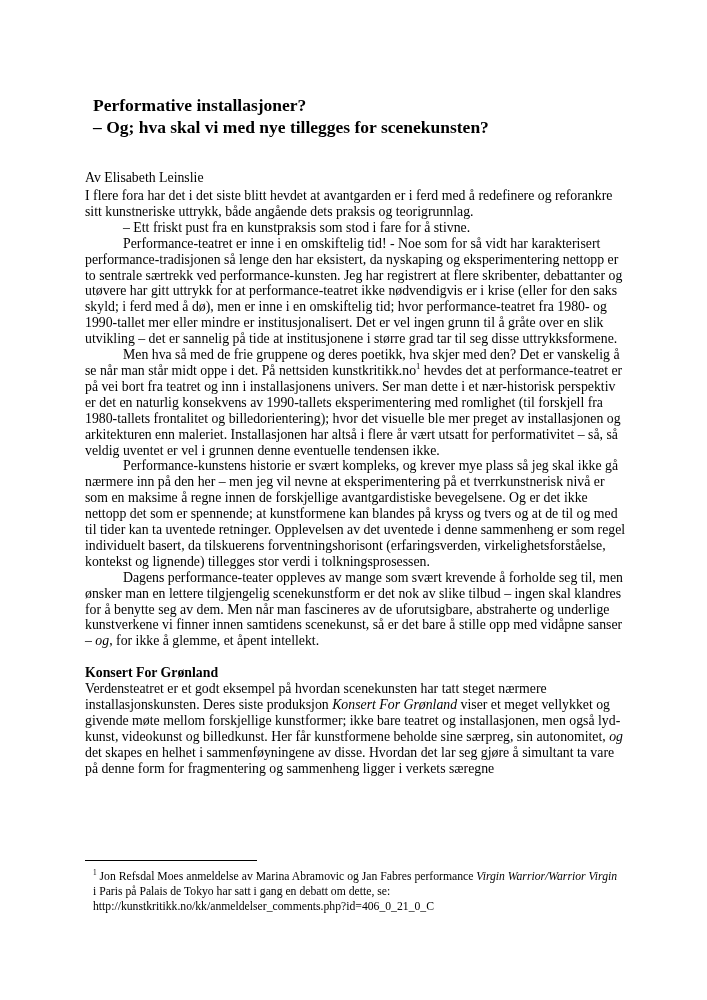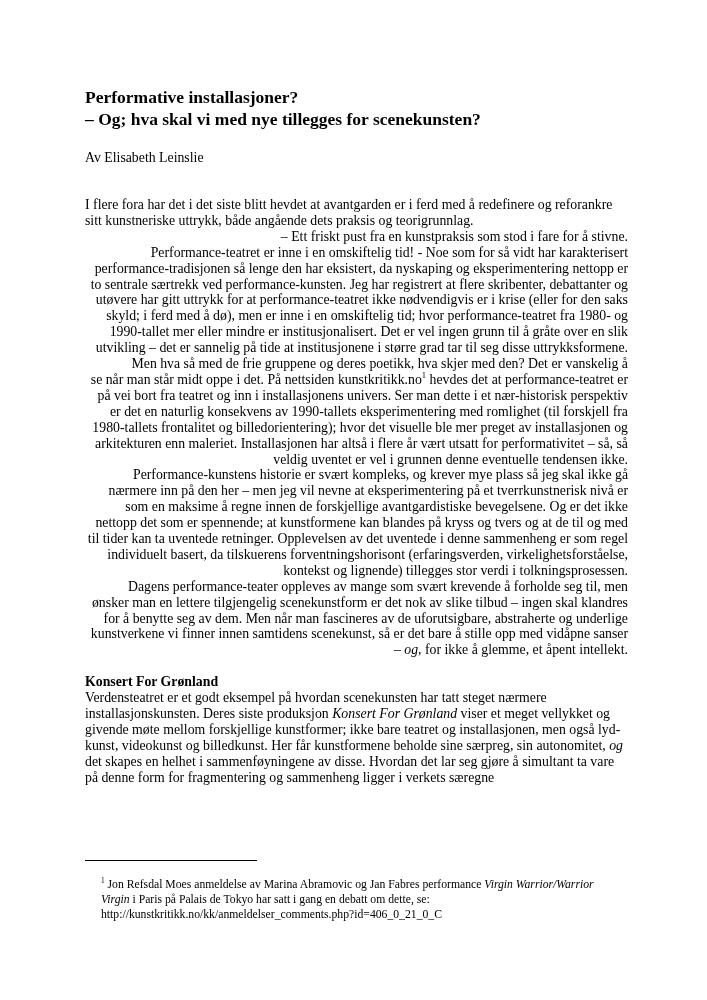--- a/index.html
+++ b/index.html
@@ -16,42 +16,41 @@
     font-family: "Liberation Serif", "DejaVu Serif", serif;
     overflow: hidden;
   }
   .content {
     position: absolute;
     left: 85px;
     top: 86px;
     width: 543px;
   }
   .doc-title {
-    margin: 0;
+    margin: 8px;
     font-size: 17.5px;
     line-height: 22px;
     font-weight: bold;
   }
   .byline {
-    margin: 20px 0 0 0;
+    margin: 32px 0 0 0;
     font-size: 13.8px;
     line-height: 16px;
   }
   .bodytext {
-    margin-top: 31px;
+    margin-top: 2px;
     font-size: 13.8px;
     line-height: 15.9px;
   }
   p.para {
     margin: 0;
     text-align: left;
   }
   p.para.indent {
     text-indent: 38px;
-    text-align: right;
   }
   .section-heading {
     margin: 15.9px 0 0 0;
     font-size: 13.8px;
     line-height: 15.9px;
     font-weight: bold;
   }
   sup {
     font-size: 0.62em;
     vertical-align: super;
@@ -66,21 +65,21 @@
     font-size: 11.7px;
     line-height: 15px;
   }
   .fn-rule {
     width: 172px;
     height: 0;
     border-top: 1px solid #000000;
     margin: 0 0 6px 0;
   }
   .fn-text {
-    margin: 16px;
+    margin: 8px;
     word-break: normal;
     overflow-wrap: break-word;
   }
 </style>
 </head>
 <body>
 
 <div class="page">
   <div class="content">
     <h1 class="doc-title">

